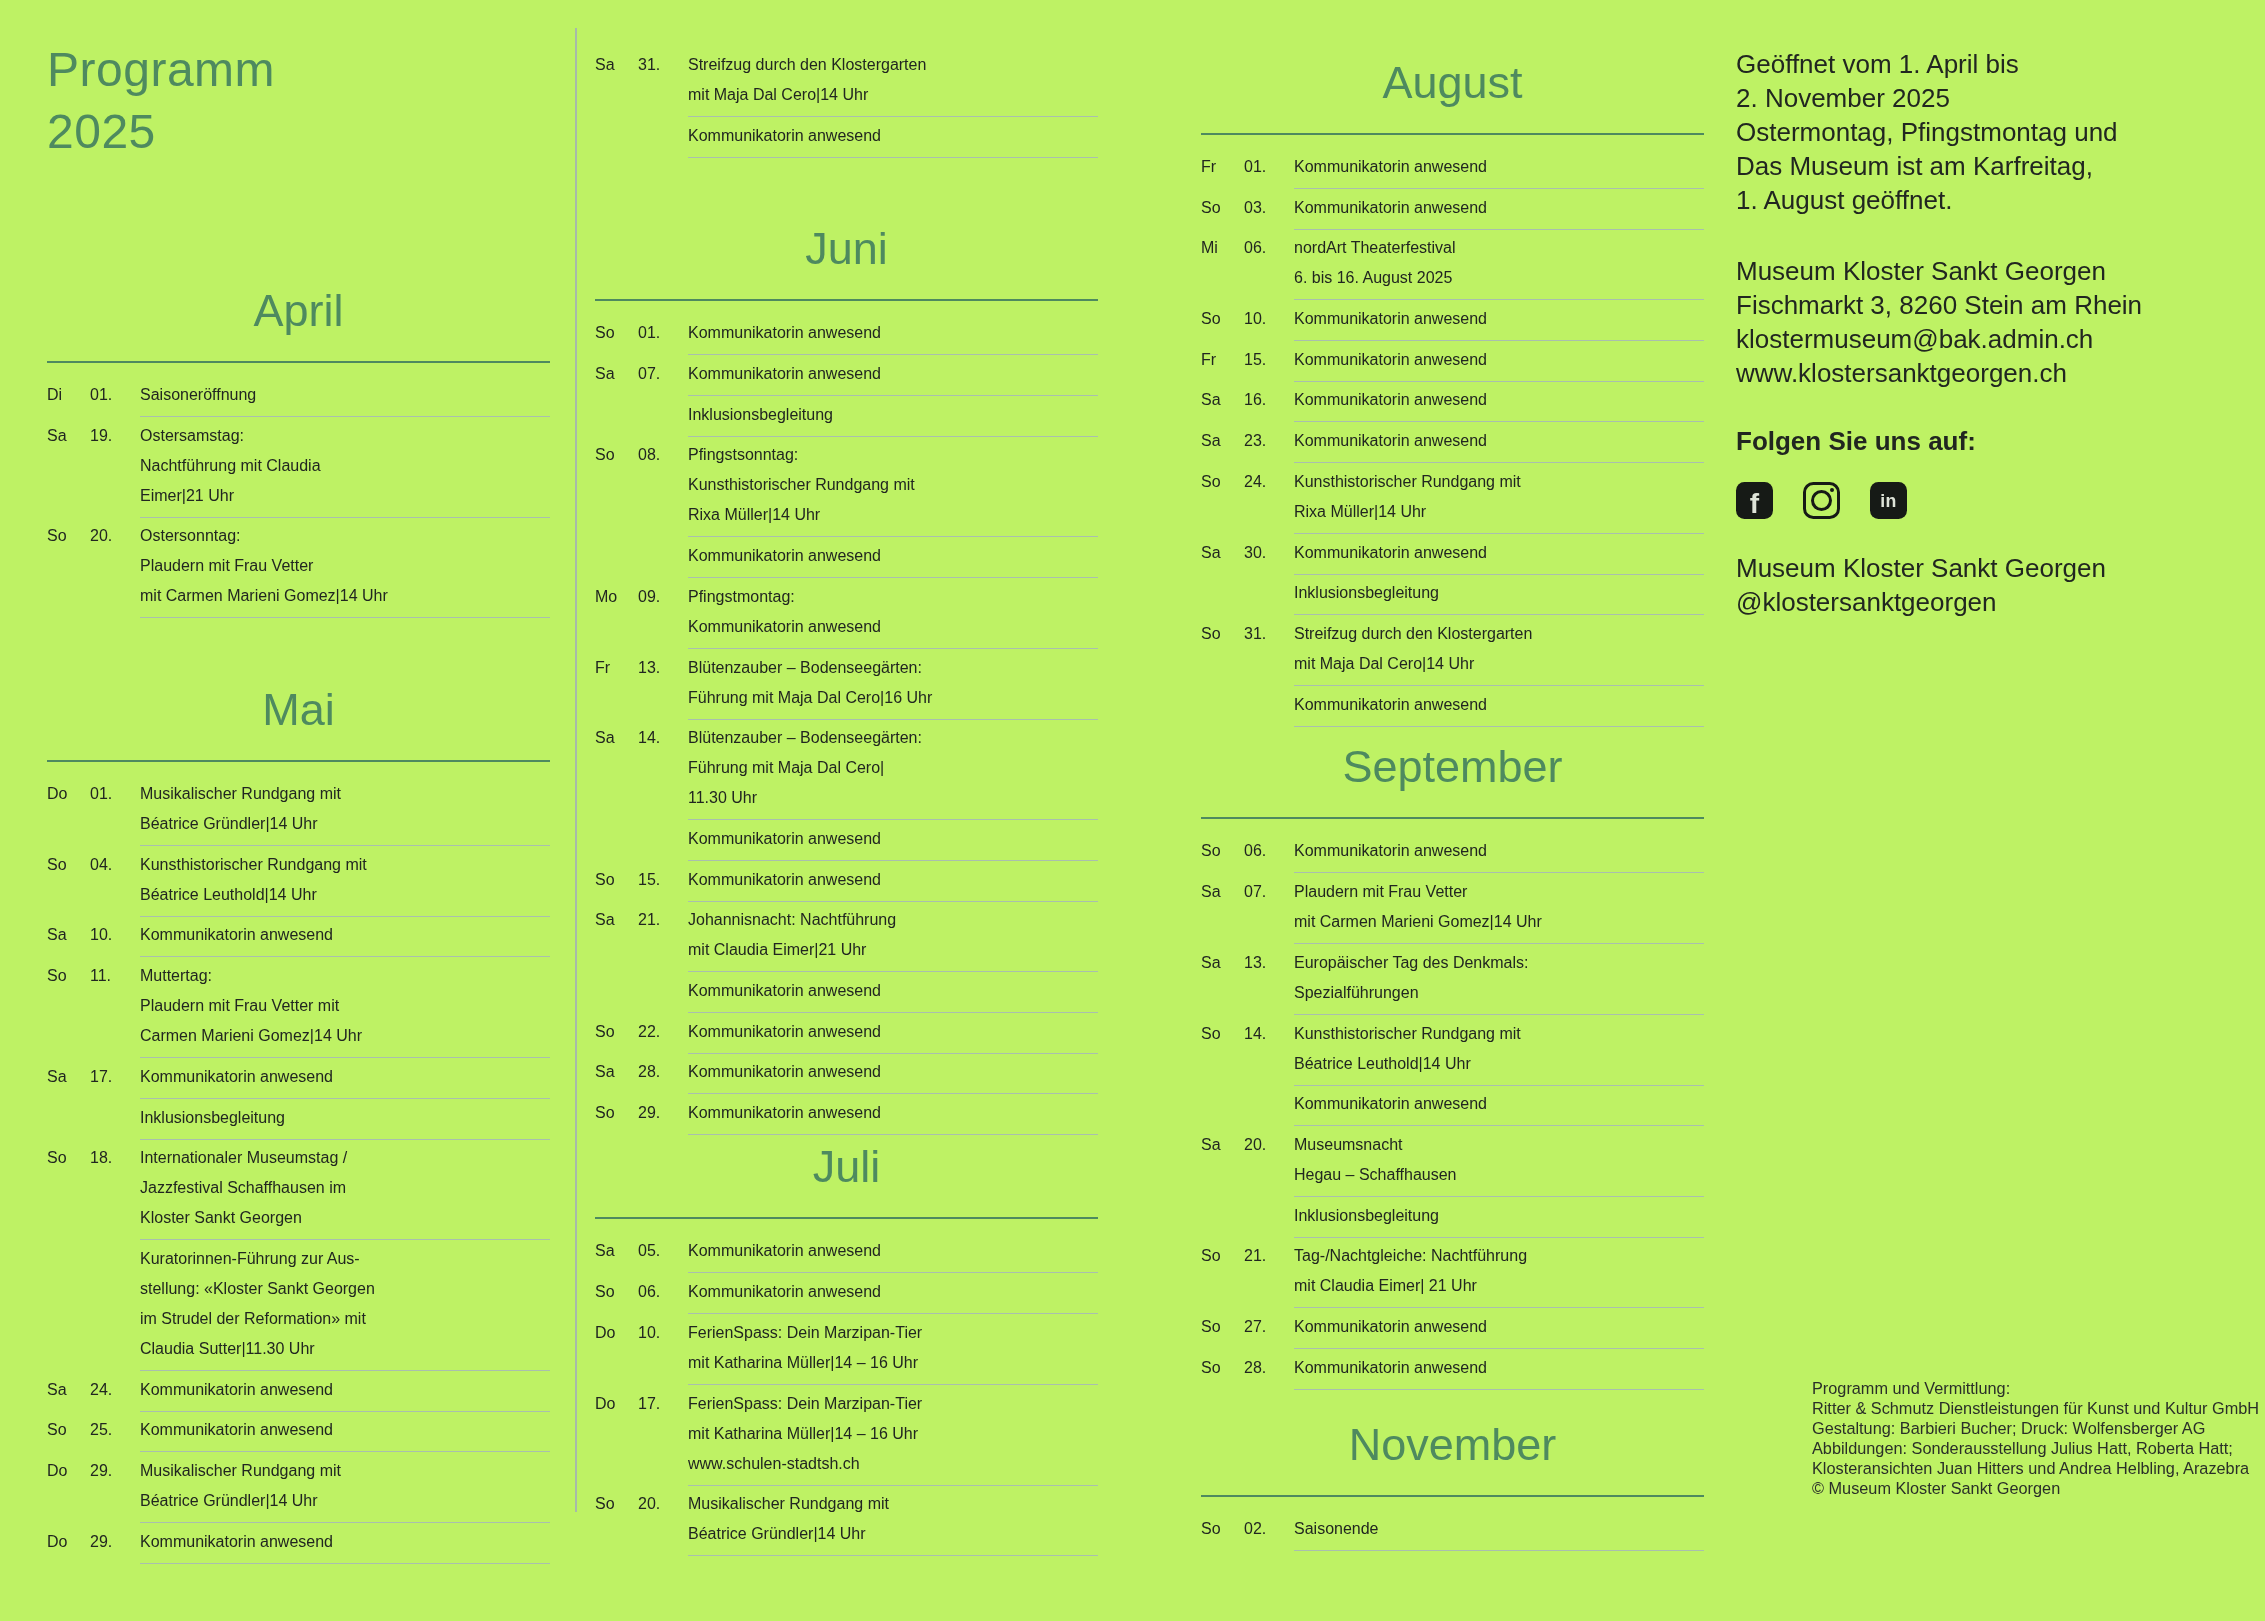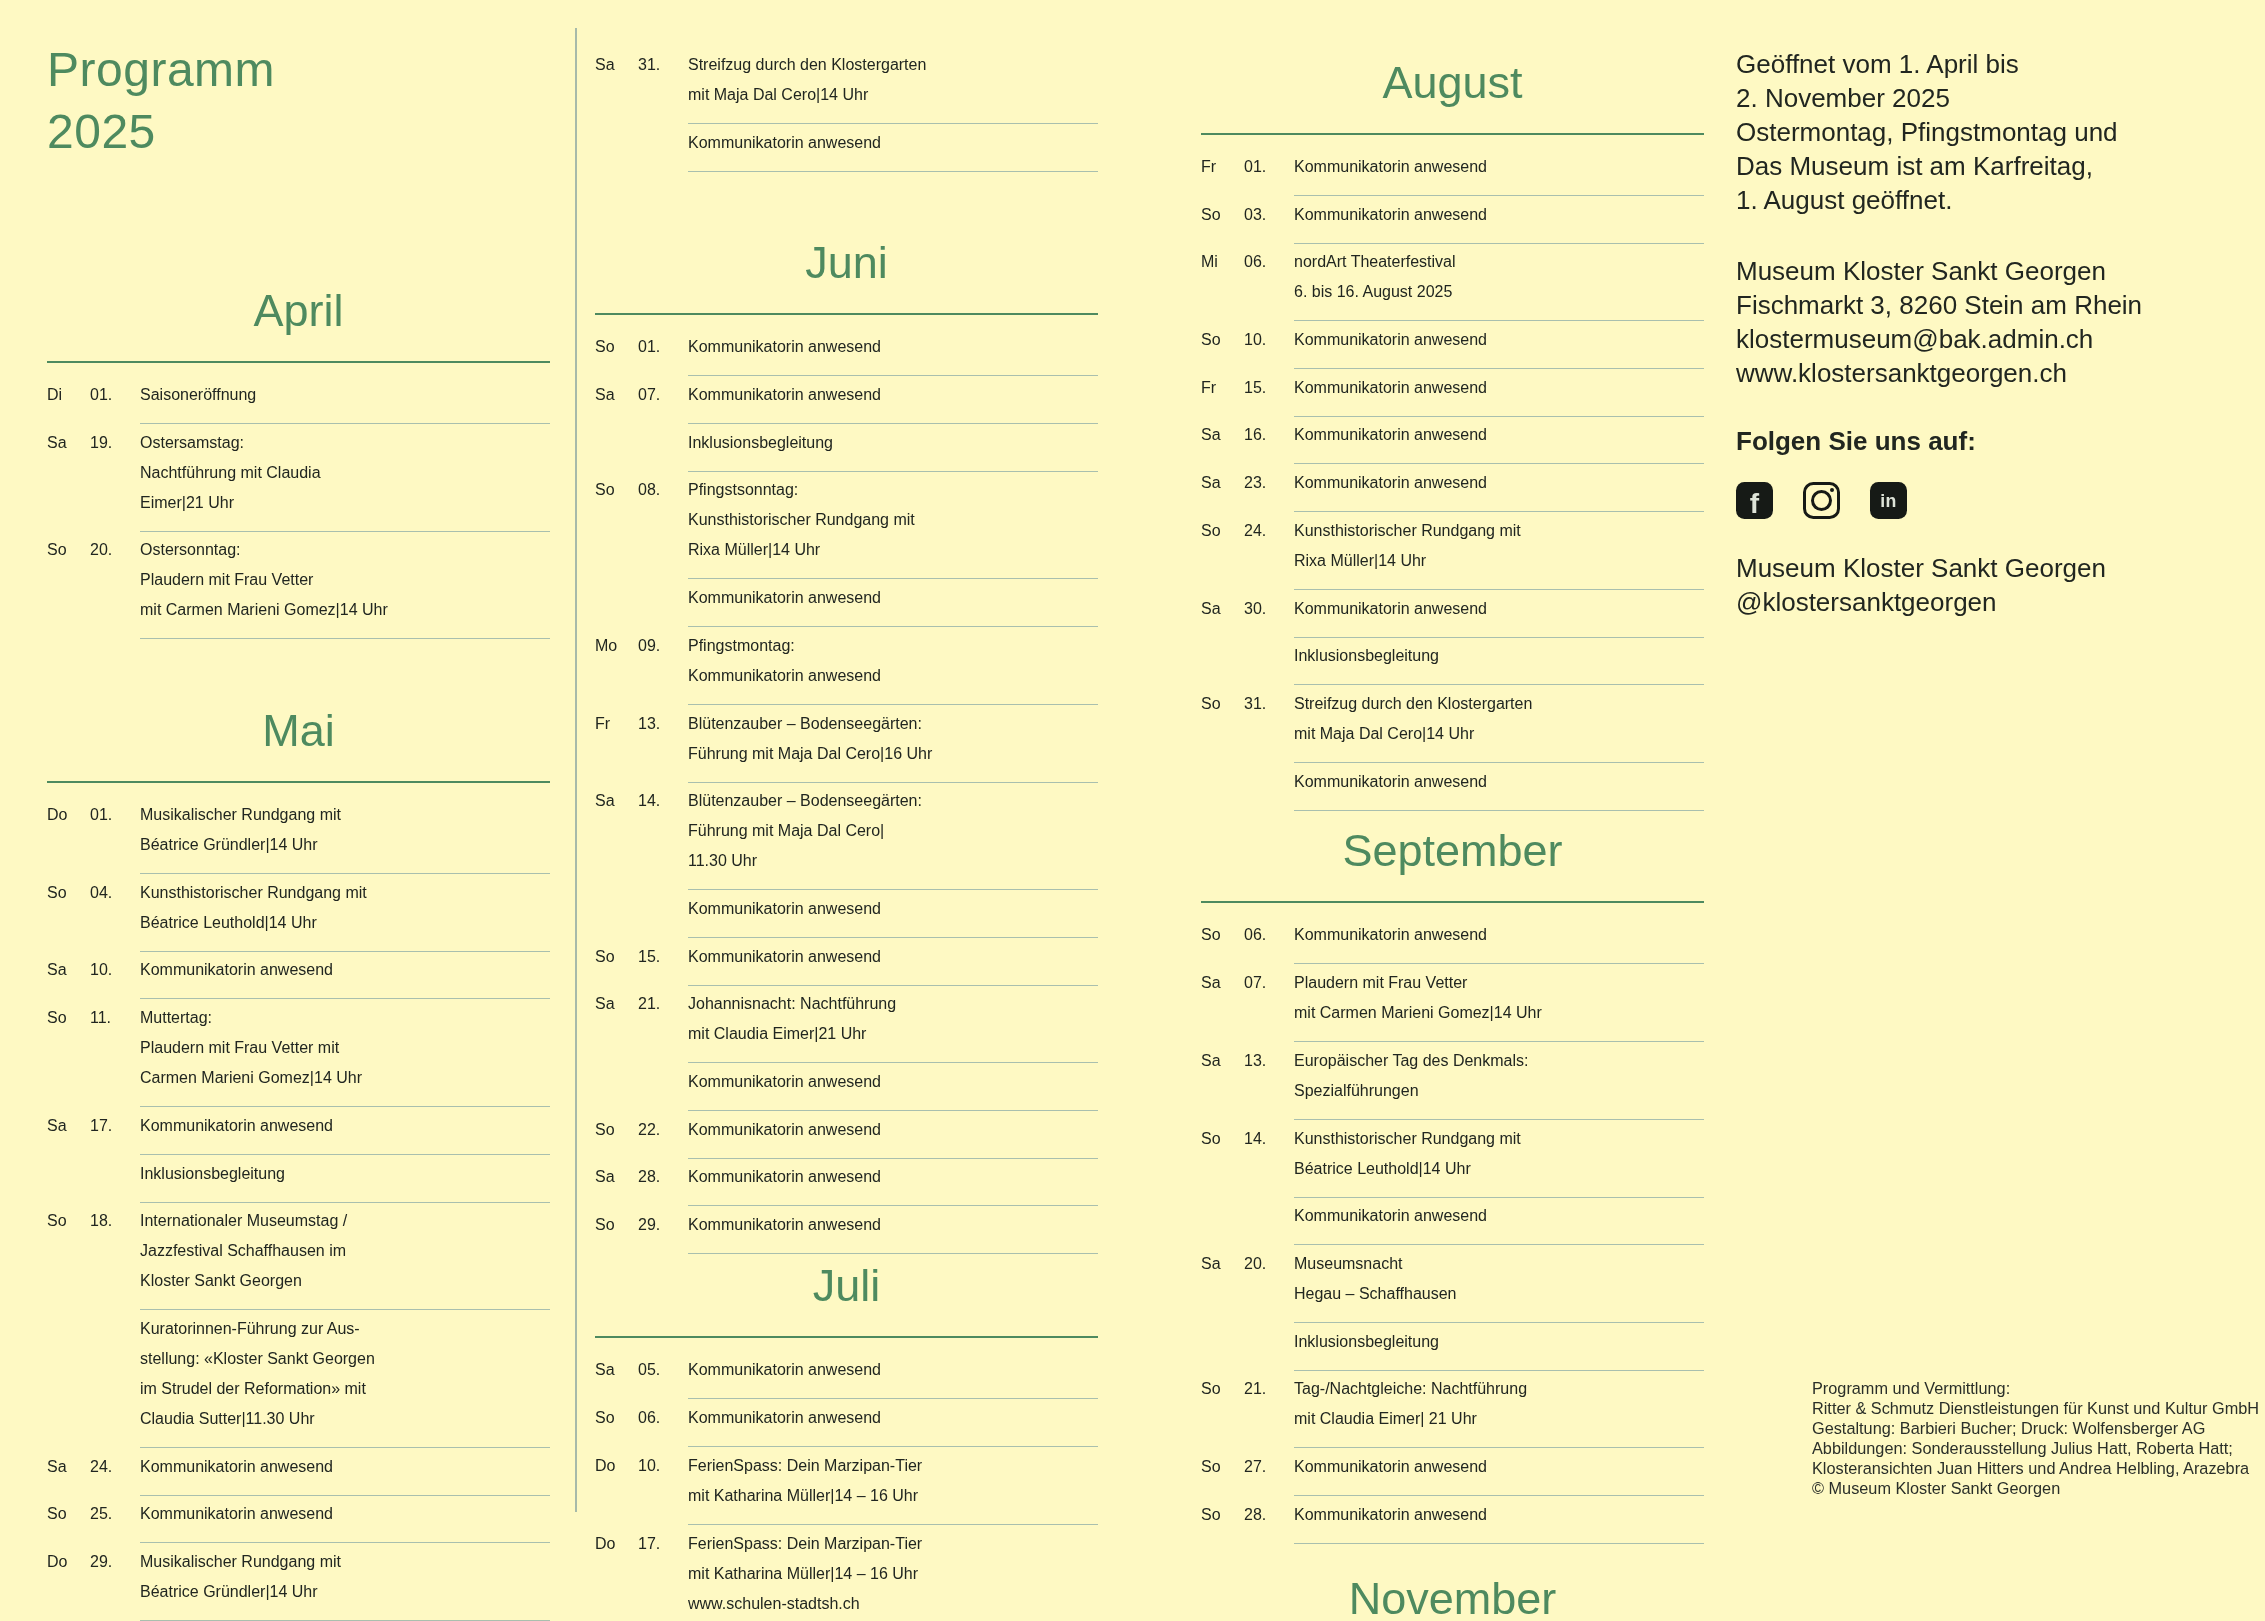--- a/index.html
+++ b/index.html
@@ -1,19 +1,19 @@
 <!DOCTYPE html>
 <html style="font-size:15px"><head>
 <meta charset="utf-8">
 <style>
   html,body { margin:0; padding:0; }
   body { font-family:"Liberation Sans","DejaVu Sans",sans-serif; }
   .page {
     position:relative; width:2265px; height:1621px;
-    background:#fef9c3; color:#212620; overflow:hidden;
+    background:#bef264; color:#212620; overflow:hidden;
   }
   .divider {
     position:absolute; left:575px; top:28px; width:1.9px; height:1484px;
     background:#a7baa9;
   }
   .col { position:absolute; top:0; }
   #col1 { left:47px;  width:503px; }
   #col2 { left:595px; width:503px; padding-top:50px; }
   #col3 { left:1201px; width:503px; }
   #col4 { left:1736px; top:47px; width:494px; }
@@ -27,21 +27,21 @@
     font-size:45px; line-height:52px; color:#4e8a5f; text-align:center;
     font-weight:normal;
   }
   .month-rule { height:0; border-top:2.8px solid #4e8a5f; margin-top:24px; }
   .events { margin-top:17px; }
 
   .event { display:flex; font-size:16px; line-height:30px; }
   .event .day  { flex:none; width:43px; }
   .event .date { flex:none; width:50px; }
   .event .desc { flex:1; min-width:0; }
-  .seg { border-bottom:1.9px solid #a9bfae; padding-bottom:13px; margin-bottom:3.7px; }
+  .seg { border-bottom:1.9px solid #a9bfae; padding-bottom:6px; margin-bottom:3.7px; }
   .seg .line { white-space:nowrap; }
 
   .info { font-size:26px; line-height:34px; }
   .info .line { white-space:nowrap; }
   .block-address { margin-top:37px; }
   .block-follow  { margin-top:34px;font-weight:bold; }
   .social-row    { margin-top:24px; display:flex; gap:30px; align-items:center; }
   .block-handle  { margin-top:32px; }
 
   .credits { font-size:16.3px; line-height:20px; color:#2a2f29; }

